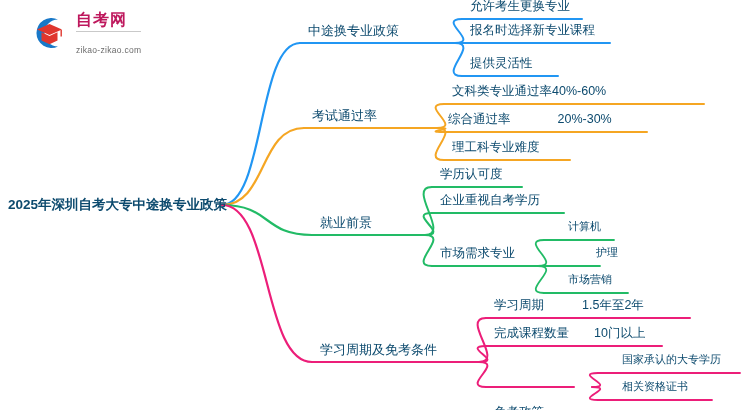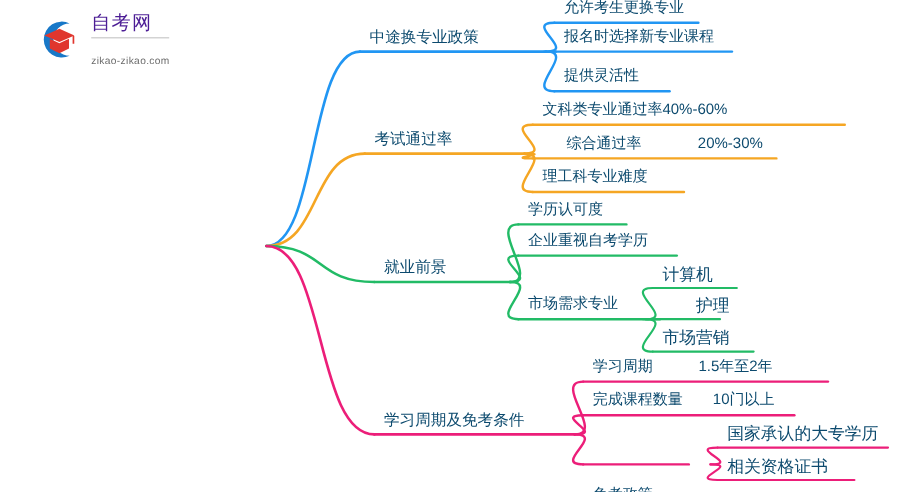--- a/index.html
+++ b/index.html
@@ -47,22 +47,22 @@
     flex: 0 0 42px;
   }
   #logo-text-group {
     margin-left: 6px;
     display: flex;
     flex-direction: column;
     justify-content: center;
   }
   #logo-name {
     font-size: 16px;
-    font-weight: normal;
-    color: #4c1d95;
+    font-weight: bold;
+    color: #be185d;
     letter-spacing: 1px;
     line-height: 18px;
     padding-bottom: 2px;
     border-bottom: 1px solid #c9c9c9;
   }
   #logo-domain {
     font-size: 8.5px;
     color: #6b6b6b;
     letter-spacing: 0.3px;
     line-height: 12px;
@@ -91,21 +91,22 @@
     left: 8px;
     top: 198px;
   }
   .node.lvl1 {
     font-size: 13px;
   }
   .node.lvl2 {
     font-size: 12.5px;
   }
   .node.lvl3 {
-    font-size: 14px;
+    font-size: 11px;
+    margin-left: 16px;
   }
 </style>
 </head>
 <body>
 
 <div id="mindmap-root">
 
   <div id="logo-block">
     <div id="logo-mark">
       <svg width="42" height="42" viewBox="0 0 42 42" aria-hidden="true">
@@ -159,29 +160,32 @@
       <path d="M479,362 C505,362 460,346 486,346" stroke="#EC1E79" stroke-width="2" fill="none" stroke-linecap="round"></path>
       <path d="M486,346 L662,346" stroke="#EC1E79" stroke-width="2" fill="none" stroke-linecap="round"></path>
       <path d="M479,362 C505,362 460,387 486,387" stroke="#EC1E79" stroke-width="2" fill="none" stroke-linecap="round"></path>
       <path d="M486,387 L574,387" stroke="#EC1E79" stroke-width="2" fill="none" stroke-linecap="round"></path>
       <path d="M592,387 C618,387 572,373 598,373" stroke="#EC1E79" stroke-width="1.8" fill="none" stroke-linecap="round"></path>
       <path d="M598,373 L740,373" stroke="#EC1E79" stroke-width="1.8" fill="none" stroke-linecap="round"></path>
       <path d="M592,387 C618,387 572,400 598,400" stroke="#EC1E79" stroke-width="1.8" fill="none" stroke-linecap="round"></path>
       <path d="M598,400 L712,400" stroke="#EC1E79" stroke-width="1.8" fill="none" stroke-linecap="round"></path>
     </svg>
 
+  <div class="node root">
+    <span class="node-label">2025年深圳自考大专中途换专业政策</span>
+  </div>
 
   <div id="node-layer">
       <div class="node lvl1" style="left: 308px; top: 24px;"><span class="node-label">中途换专业政策</span></div>
       <div class="node lvl2" style="left: 470px; top: 0px;"><span class="node-label">允许考生更换专业</span></div>
       <div class="node lvl2" style="left: 470px; top: 24px;"><span class="node-label">报名时选择新专业课程</span></div>
       <div class="node lvl2" style="left: 470px; top: 57px;"><span class="node-label">提供灵活性</span></div>
       <div class="node lvl1" style="left: 312px; top: 109px;"><span class="node-label">考试通过率</span></div>
       <div class="node lvl2" style="left: 452px; top: 85px;"><span class="node-label">文科类专业通过率</span><span class="node-value" style="">40%-60%</span></div>
-      <div class="node lvl2" style="left: 472px; top: 113px;"><span class="node-label">综合通过率</span><span class="node-value" style="margin-left: 47px;">20%-30%</span></div>
+      <div class="node lvl2" style="left: 448px; top: 113px;"><span class="node-label">综合通过率</span><span class="node-value" style="margin-left: 47px;">20%-30%</span></div>
       <div class="node lvl2" style="left: 452px; top: 141px;"><span class="node-label">理工科专业难度</span></div>
       <div class="node lvl1" style="left: 320px; top: 216px;"><span class="node-label">就业前景</span></div>
       <div class="node lvl2" style="left: 440px; top: 168px;"><span class="node-label">学历认可度</span></div>
       <div class="node lvl2" style="left: 440px; top: 194px;"><span class="node-label">企业重视自考学历</span></div>
       <div class="node lvl2" style="left: 440px; top: 247px;"><span class="node-label">市场需求专业</span></div>
       <div class="node lvl3" style="left: 552px; top: 221px;"><span class="node-label">计算机</span></div>
       <div class="node lvl3" style="left: 580px; top: 247px;"><span class="node-label">护理</span></div>
       <div class="node lvl3" style="left: 552px; top: 274px;"><span class="node-label">市场营销</span></div>
       <div class="node lvl1" style="left: 320px; top: 343px;"><span class="node-label">学习周期及免考条件</span></div>
       <div class="node lvl2" style="left: 494px; top: 299px;"><span class="node-label">学习周期</span><span class="node-value" style="margin-left: 38px;">1.5年至2年</span></div>

